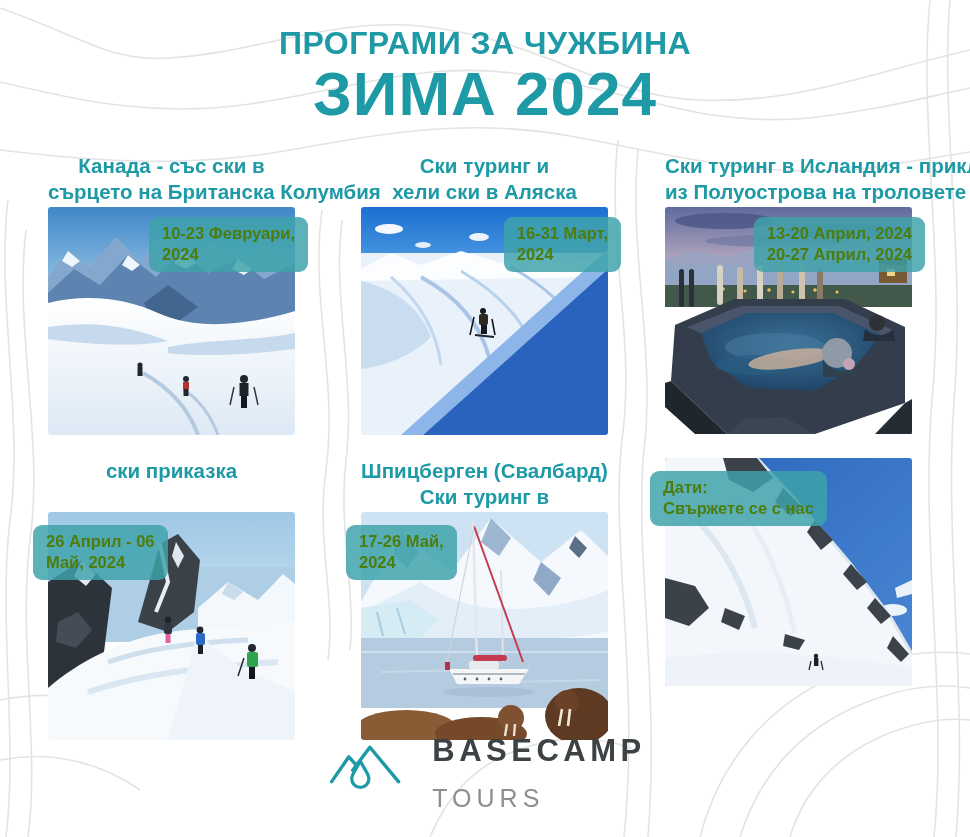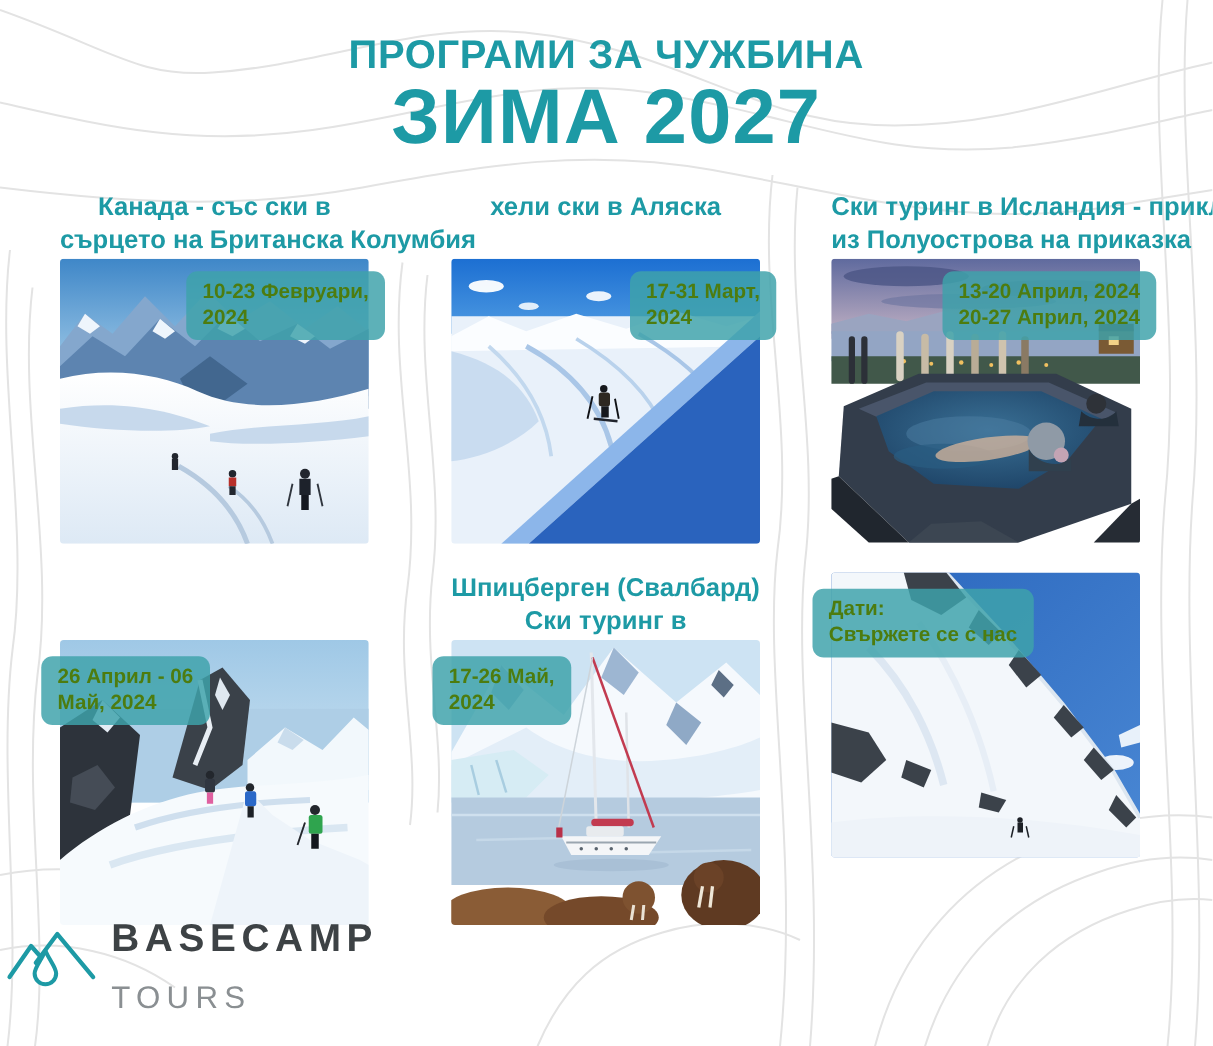--- a/index.html
+++ b/index.html
@@ -50,21 +50,21 @@
     padding:6px 13px 7px 13px;border-radius:9px;
     text-align:left;
   }
   .badge span{display:block;white-space:nowrap;}
   .badge-right{right:-13px;}
   .badge-left{left:-15px;top:13px;}
 
   
   .footer{
     position:absolute;top:733px;left:0;width:100%;
-    display:flex;justify-content:flex-start;align-items:center;gap:3px;
+    display:flex;justify-content:center;align-items:center;gap:22px;
   }
   .logo-icon{width:86px;height:82px;flex:0 0 auto;}
   .brand-block{display:flex;flex-direction:column;}
   .brand{
     color:#3d4245;font-weight:bold;font-size:31px;letter-spacing:4.5px;line-height:1.05;
   }
   .brand-sub{
     color:#8a8f92;font-weight:normal;font-size:25px;letter-spacing:5px;line-height:1.15;margin-top:16px;
   }
 </style>
@@ -90,21 +90,21 @@
     <path d="M430,837 C450,790 480,760 530,746 C570,734 610,738 640,752"></path>
     <path d="M0,700 C60,688 120,700 160,730"></path>
     <path d="M0,760 C50,750 100,762 140,790"></path>
   </g>
 </svg>
 
 <div class="page">
 
   <div class="header">
     <div class="subtitle">ПРОГРАМИ ЗА ЧУЖБИНА</div>
-    <div class="title">ЗИМА 2027</div>
+    <div class="title">ЗИМА 2024</div>
   </div>
 
   <article class="card c1">
     <h2 class="card-title">
       <span>Канада - със ски в</span>
       <span>сърцето на Британска Колумбия</span>
     </h2>
     <div class="photo-wrap">
       <svg class="photo" viewBox="0 0 247 228" preserveAspectRatio="none">
         <defs>
@@ -145,20 +145,21 @@
       </svg>
       <div class="badge badge-right">
         <span>10-23 Февруари,</span>
         <span>2024</span>
       </div>
     </div>
   </article>
 
   <article class="card c2">
     <h2 class="card-title">
+      <span>Ски туринг и</span>
       <span>хели ски в Аляска</span>
     </h2>
     <div class="photo-wrap">
       <svg class="photo" viewBox="0 0 247 228" preserveAspectRatio="none">
         <defs>
           <linearGradient id="sky2" x1="0" y1="0" x2="0" y2="1">
             <stop offset="0" stop-color="#1c6fd2"></stop>
               <stop offset="1" stop-color="#4f9be2"></stop>
           </linearGradient>
         </defs>
@@ -178,30 +179,30 @@
         <g>
           <circle cx="122" cy="104" r="3" fill="#16181c"></circle>
           <rect x="118" y="107" width="9" height="11" rx="2" fill="#2e2820"></rect>
           <rect x="120" y="118" width="6" height="9" fill="#16181c"></rect>
           <line x1="113" y1="110" x2="109" y2="128" stroke="#101216" stroke-width="1.5"></line>
           <line x1="131" y1="112" x2="134" y2="128" stroke="#101216" stroke-width="1.5"></line>
           <line x1="114" y1="128" x2="133" y2="130" stroke="#20242c" stroke-width="2"></line>
         </g>
       </svg>
       <div class="badge badge-right">
-        <span>17-31 Март,</span>
+        <span>16-31 Март,</span>
         <span>2024</span>
       </div>
     </div>
   </article>
 
   <article class="card c3">
     <h2 class="card-title">
       <span>Ски туринг в Исландия - приключение</span>
-      <span>из Полуострова на приказка</span>
+      <span>из Полуострова на троловете</span>
     </h2>
     <div class="photo-wrap">
       <svg class="photo" viewBox="0 0 247 228" preserveAspectRatio="none">
         <defs>
           <linearGradient id="sky3" x1="0" y1="0" x2="0" y2="1">
             <stop offset="0" stop-color="#5f6a9e"></stop>
               <stop offset="1" stop-color="#c3b2c4"></stop>
           </linearGradient>
           <radialGradient id="water3" cx=".5" cy=".4" r=".8">
             <stop offset="0" stop-color="#3a7095"></stop>
@@ -257,20 +258,21 @@
       </svg>
       <div class="badge badge-right">
         <span>13-20 Април, 2024</span>
         <span>20-27 Април, 2024</span>
       </div>
     </div>
   </article>
 
   <article class="card c4">
     <h2 class="card-title">
+      <span>ски приказка</span>
     </h2>
     <div class="photo-wrap">
       <svg class="photo" viewBox="0 0 247 228" preserveAspectRatio="none">
         <defs>
           <linearGradient id="sky4" x1="0" y1="0" x2="0" y2="1">
             <stop offset="0" stop-color="#9fc8e6"></stop>
               <stop offset="1" stop-color="#cfe4f2"></stop>
           </linearGradient>
         </defs>
         <rect width="247" height="130" fill="url(#sky4)"></rect>

